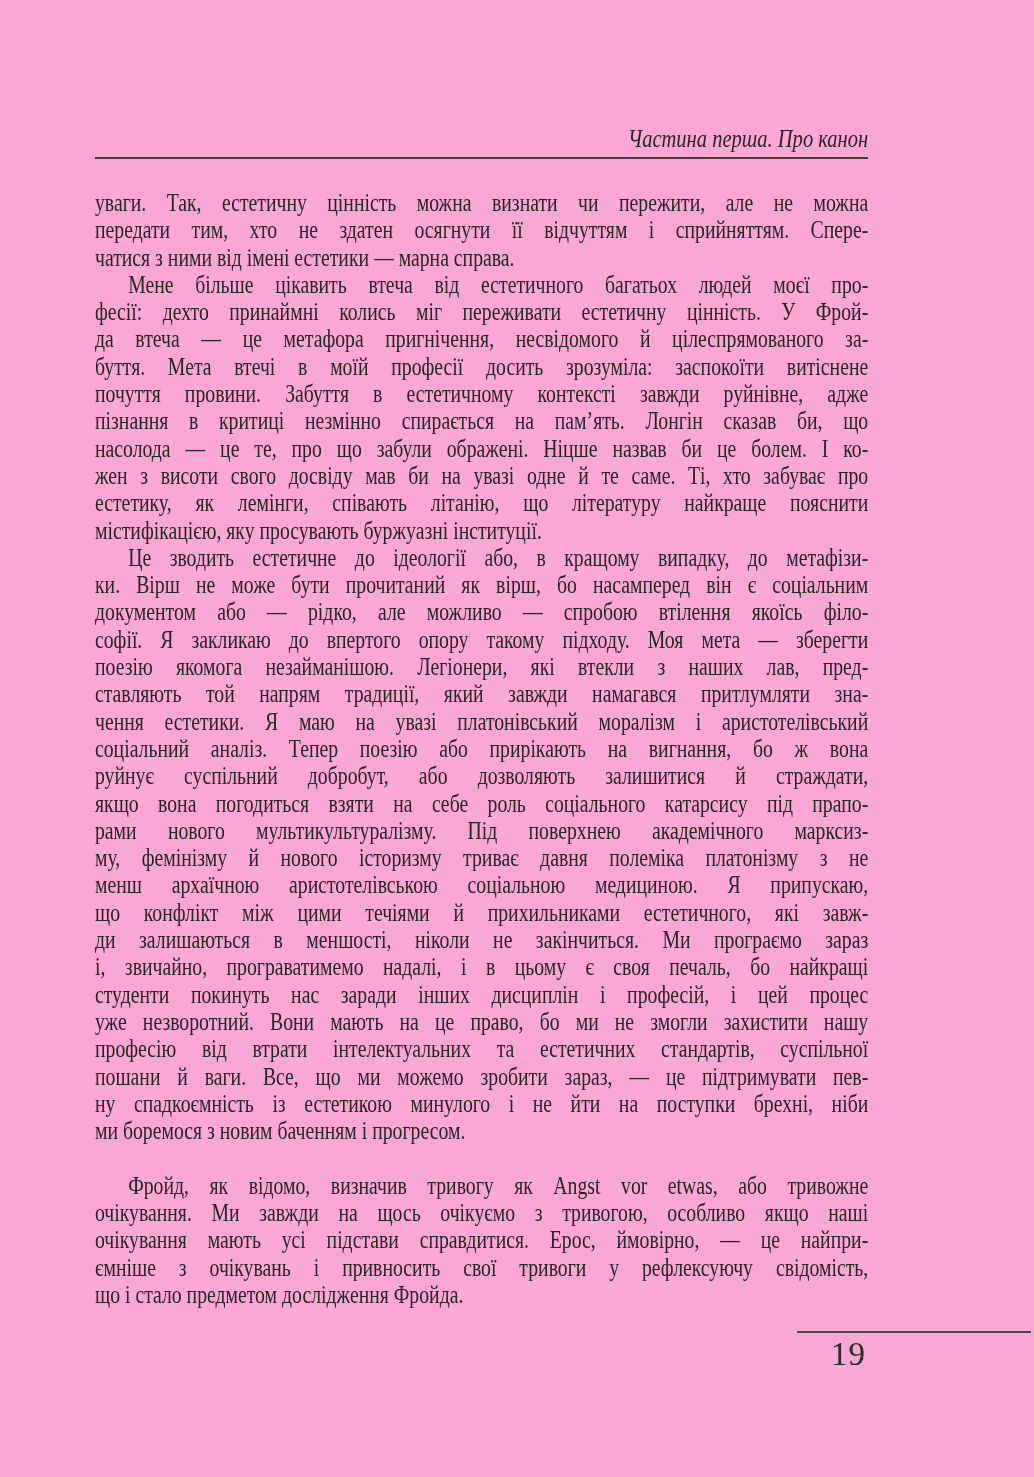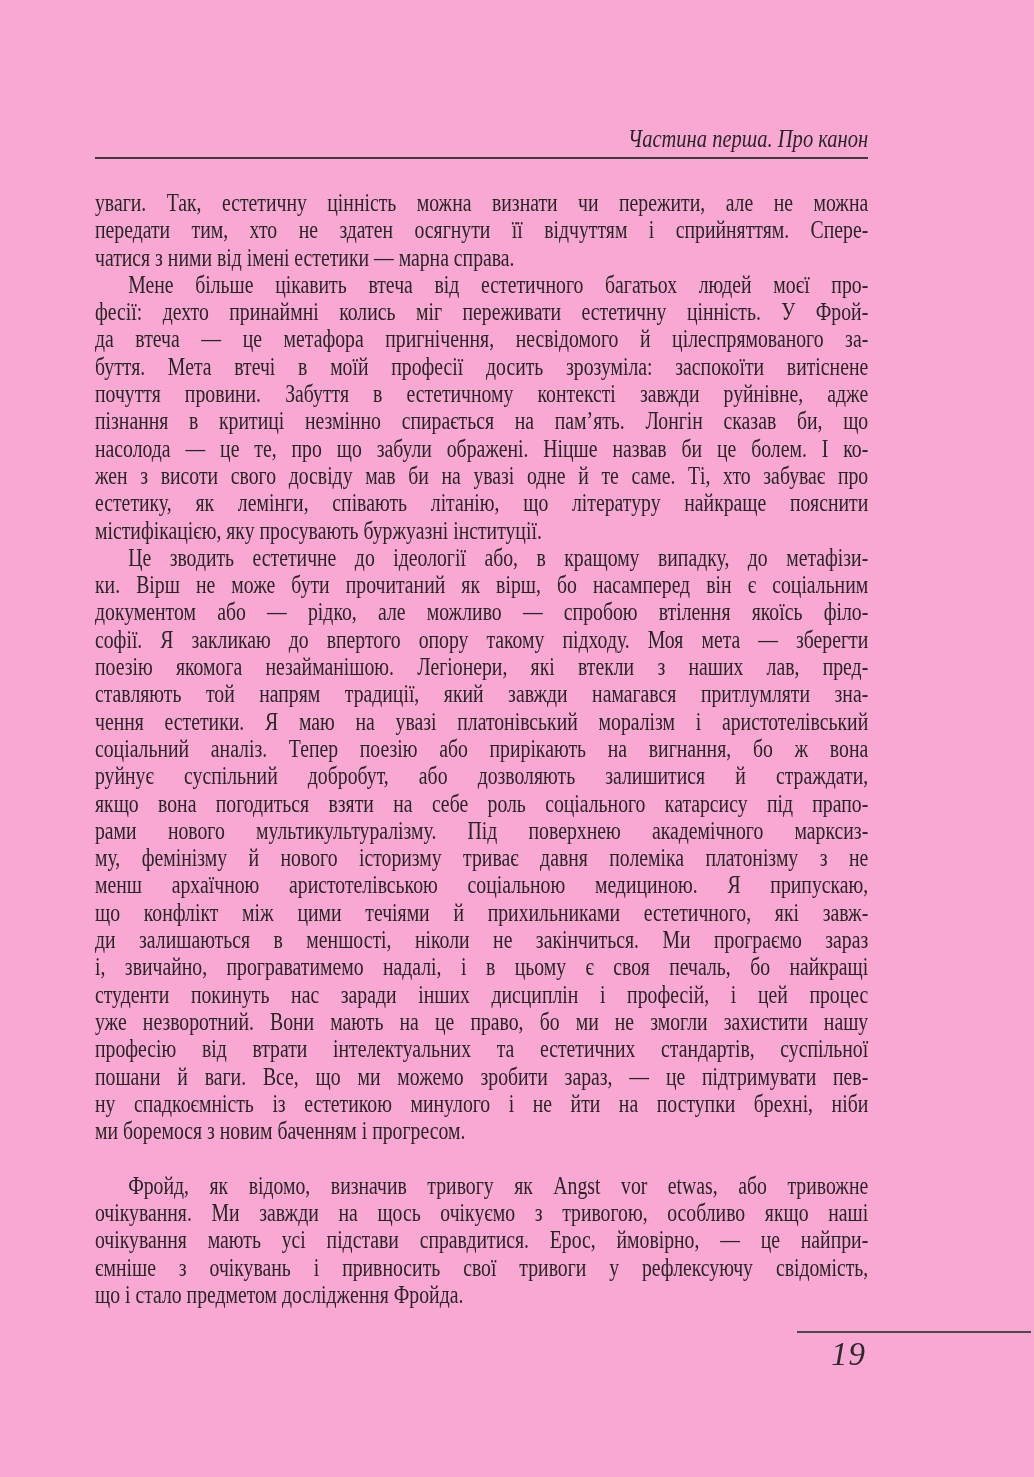--- a/index.html
+++ b/index.html
@@ -70,21 +70,20 @@
     border-top: 2px solid #4a4a4a;
   }
   #page-number {
     position: absolute;
     left: 831px;
     top: 1334px;
     font-size: 33px;
     line-height: 40px;
     letter-spacing: 1px;
     color: #2b2b2b;
-    font-style: italic;
   }
 </style>
 </head>
 <body>
 
 <div id="page">
 
   <div id="running-head">Частина перша. Про канон</div>
 
   <div id="header-rule"></div>

